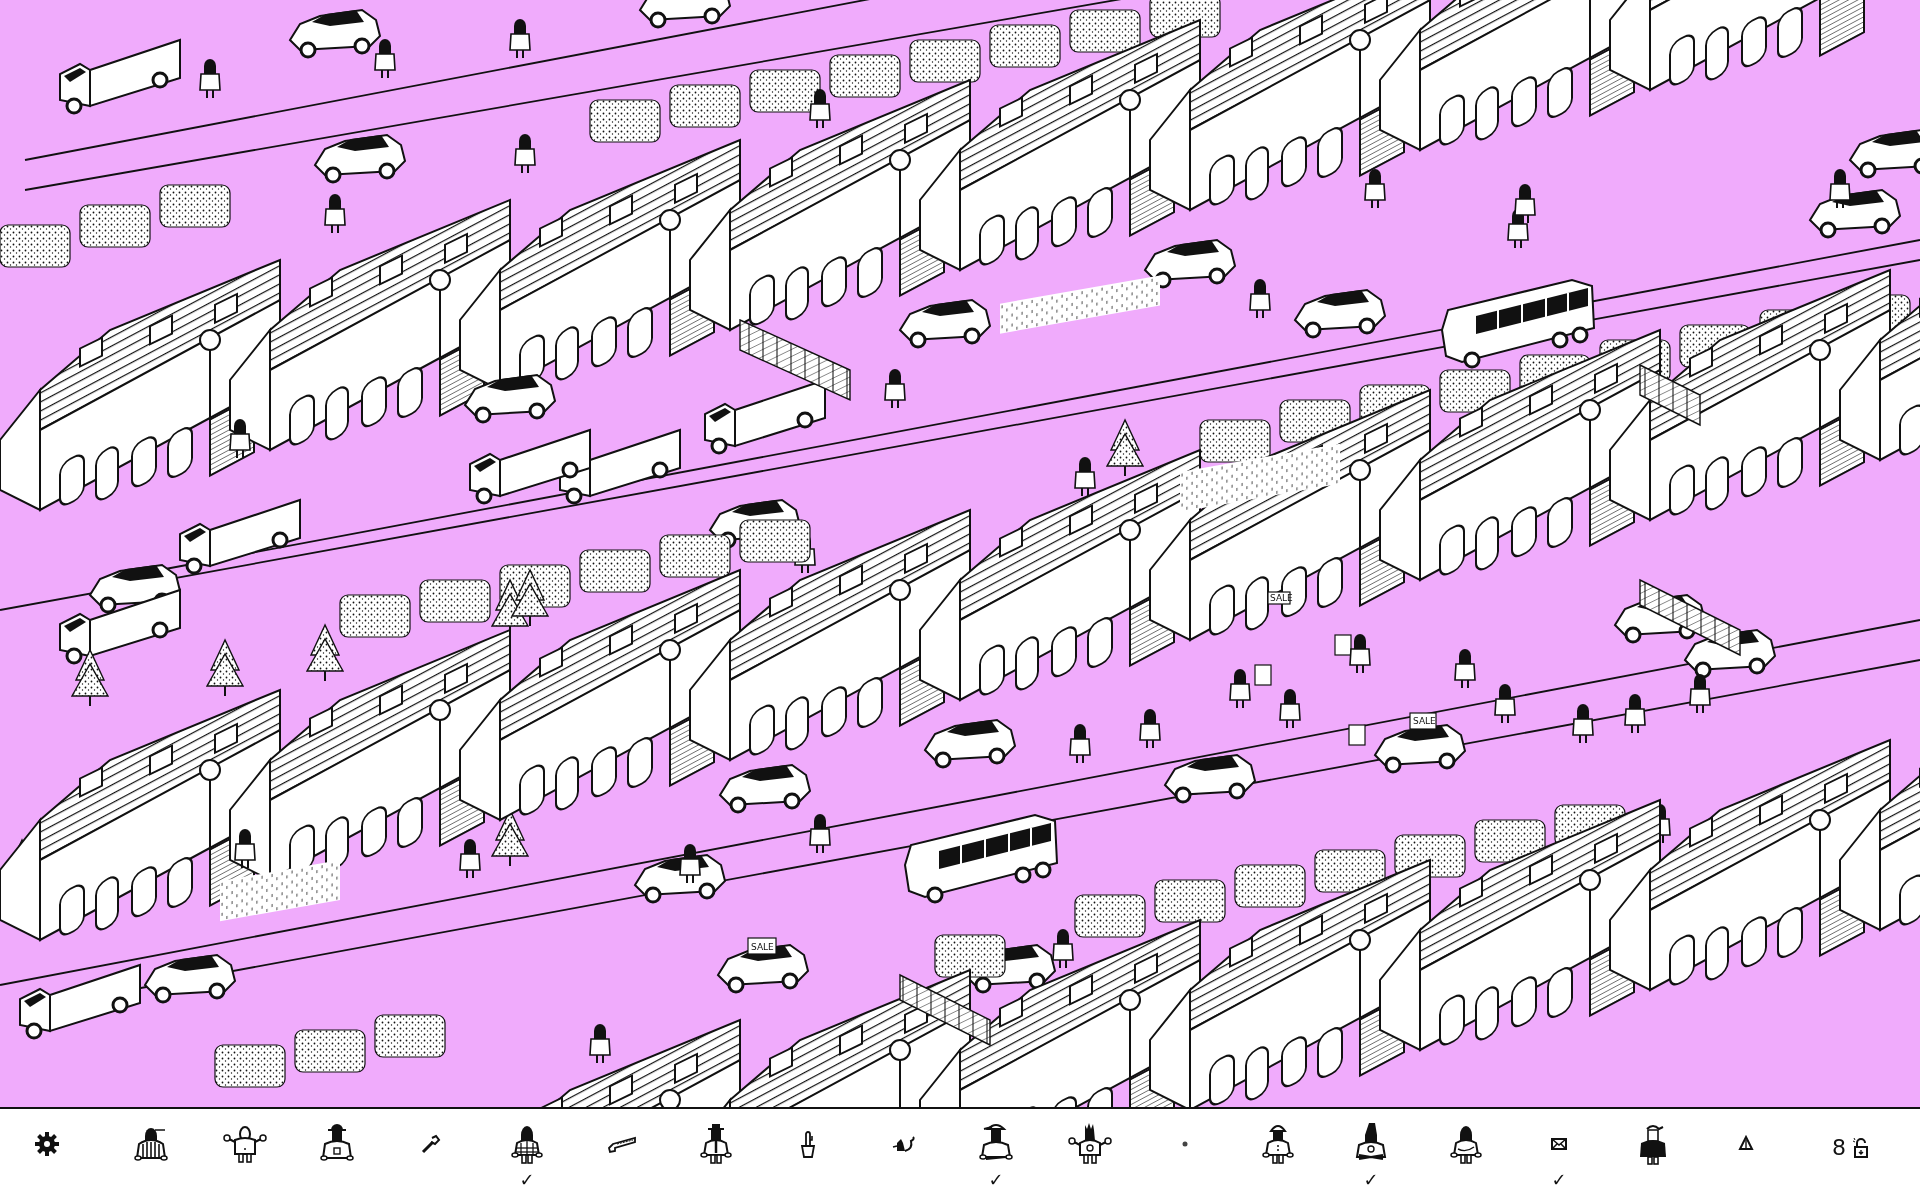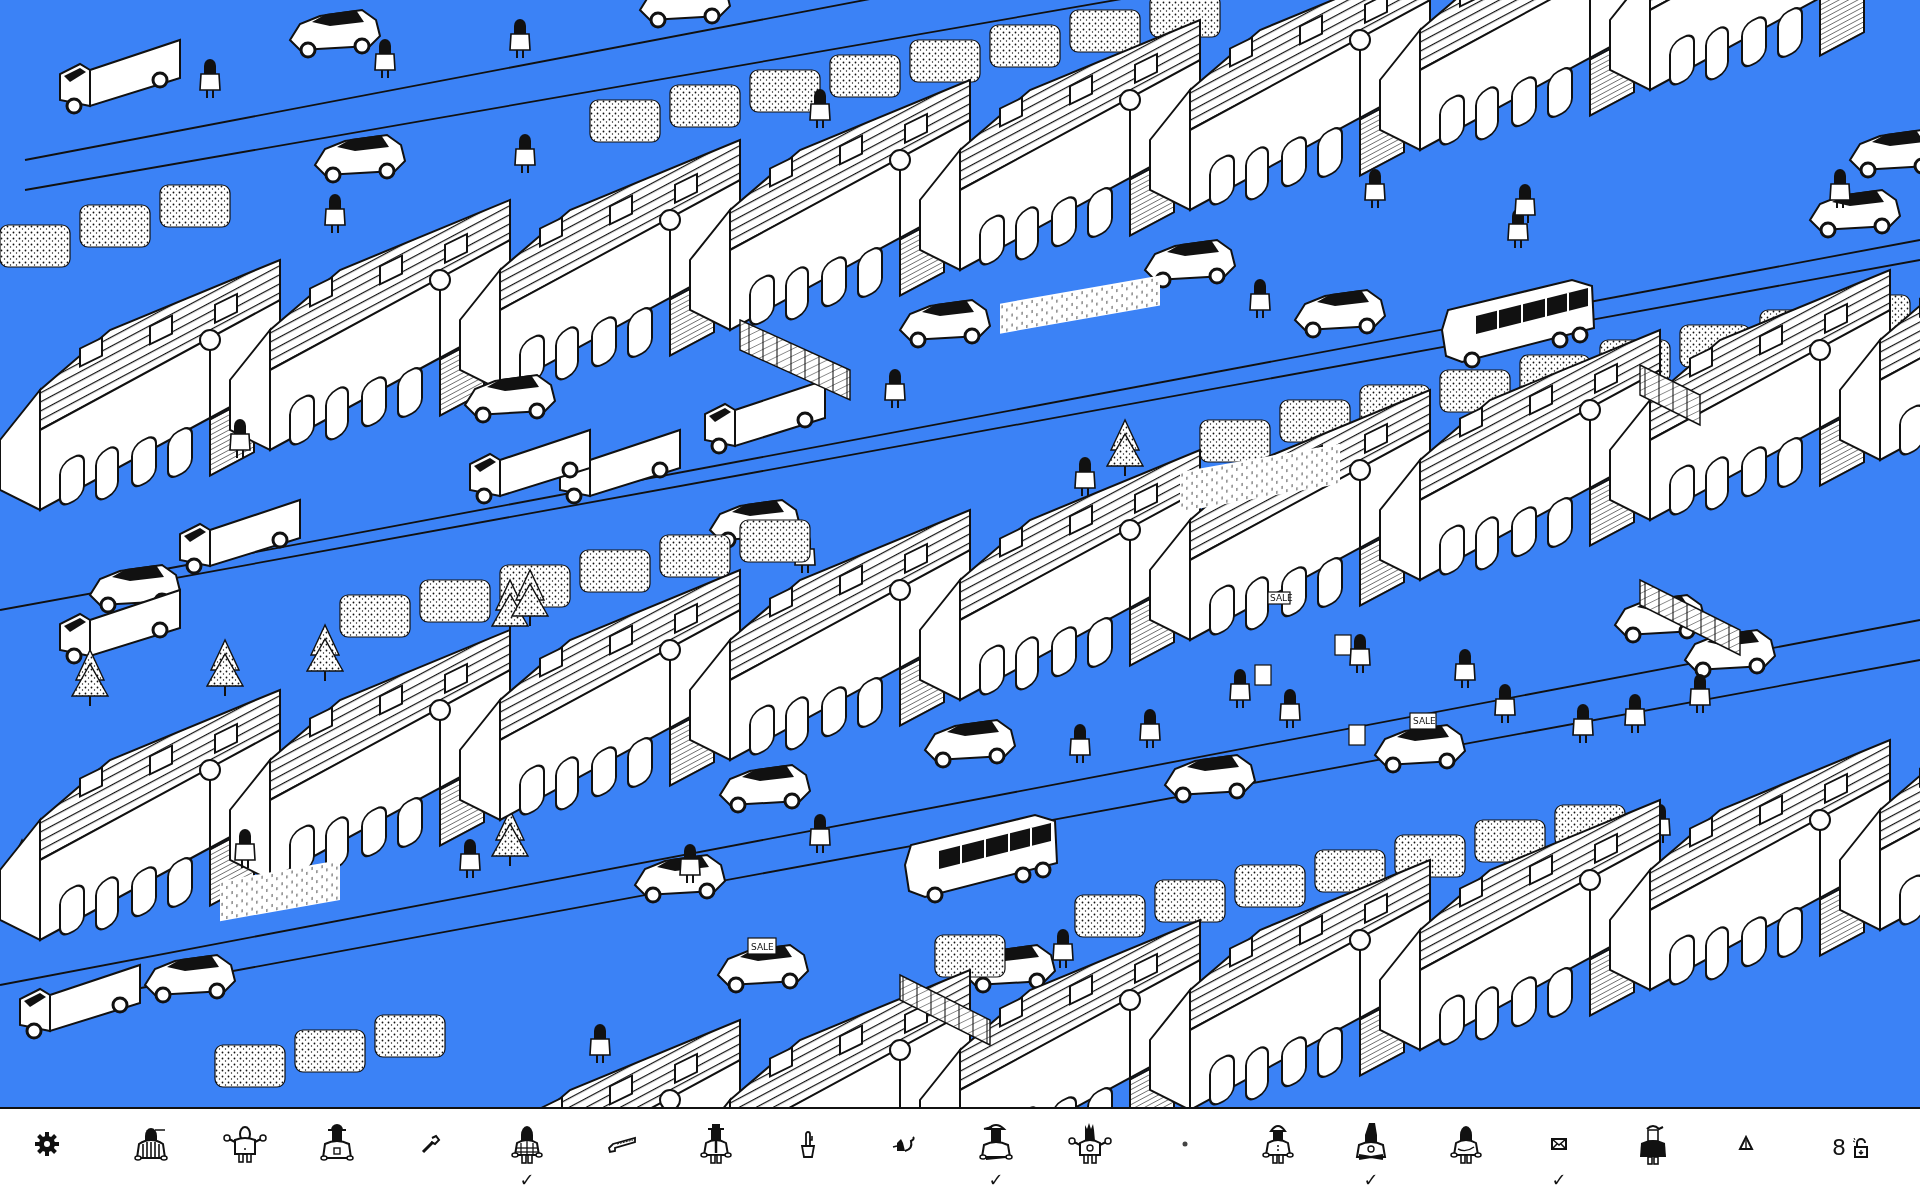--- a/index.html
+++ b/index.html
@@ -1,17 +1,17 @@
 <!DOCTYPE html>
 <html><head>
 <meta charset="utf-8">
 <style>
   html, body { margin:0; padding:0; background:#ffffff; }
   body { width:1920px; height:1200px; position:relative; overflow:hidden; font-family:"DejaVu Sans", sans-serif; }
-  #scene { position:absolute; left:0; top:0; width:1920px; height:1107px; overflow:hidden; background:#3b82f6; }
+  #scene { position:absolute; left:0; top:0; width:1920px; height:1107px; overflow:hidden; background:#f0abfc; }
   #scene svg { display:block; }
   #divider { position:absolute; left:0; top:1107px; width:1920px; height:2px; background:#111; }
   #target-bar { position:absolute; left:0; top:1109px; width:1920px; height:91px; background:#fff; }
   .slot { position:absolute; top:0; width:60px; height:91px; display:flex; flex-direction:column; align-items:center; }
   .slot .glyph { margin-top:12px; height:46px; display:flex; align-items:center; justify-content:center; }
   .slot .check { margin-top:4px; font-size:18px; line-height:18px; color:#111; height:18px; }
   .counter { position:absolute; top:26px; display:flex; align-items:center; gap:6px; }
   .counter .num { font-family:"DejaVu Sans", sans-serif; font-size:22px; color:#111; }
 </style>
 </head>

